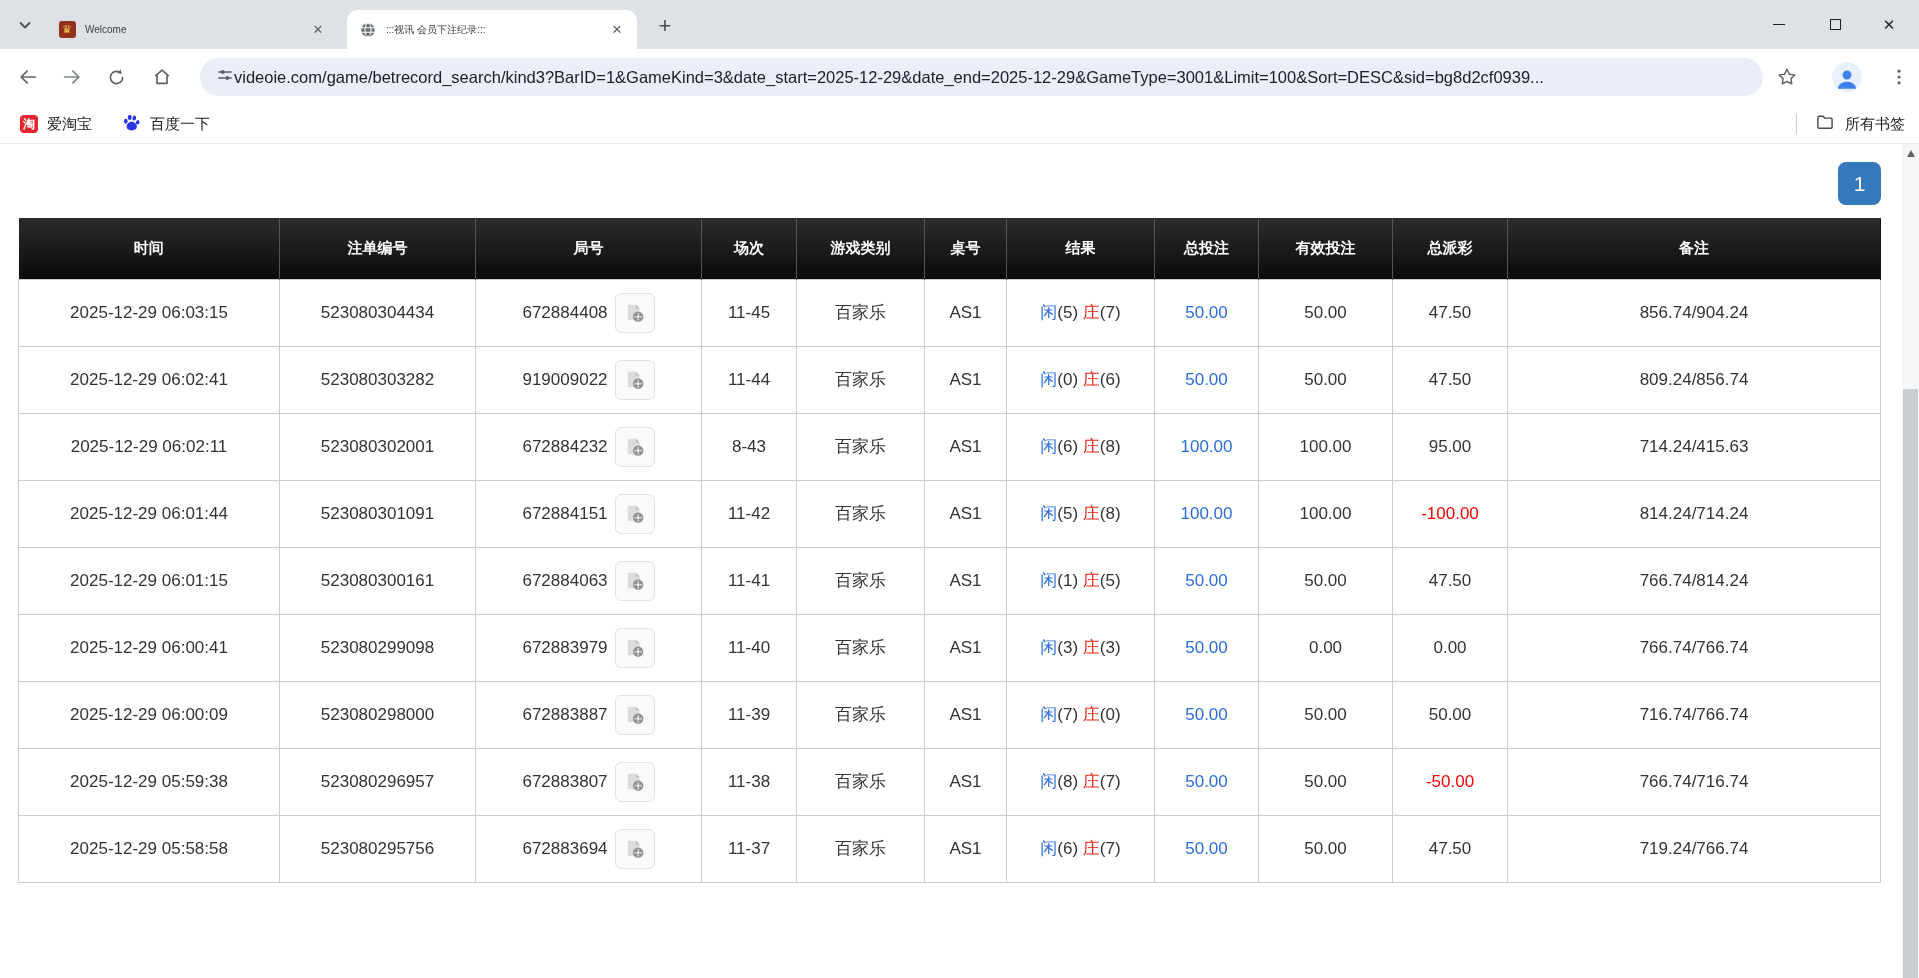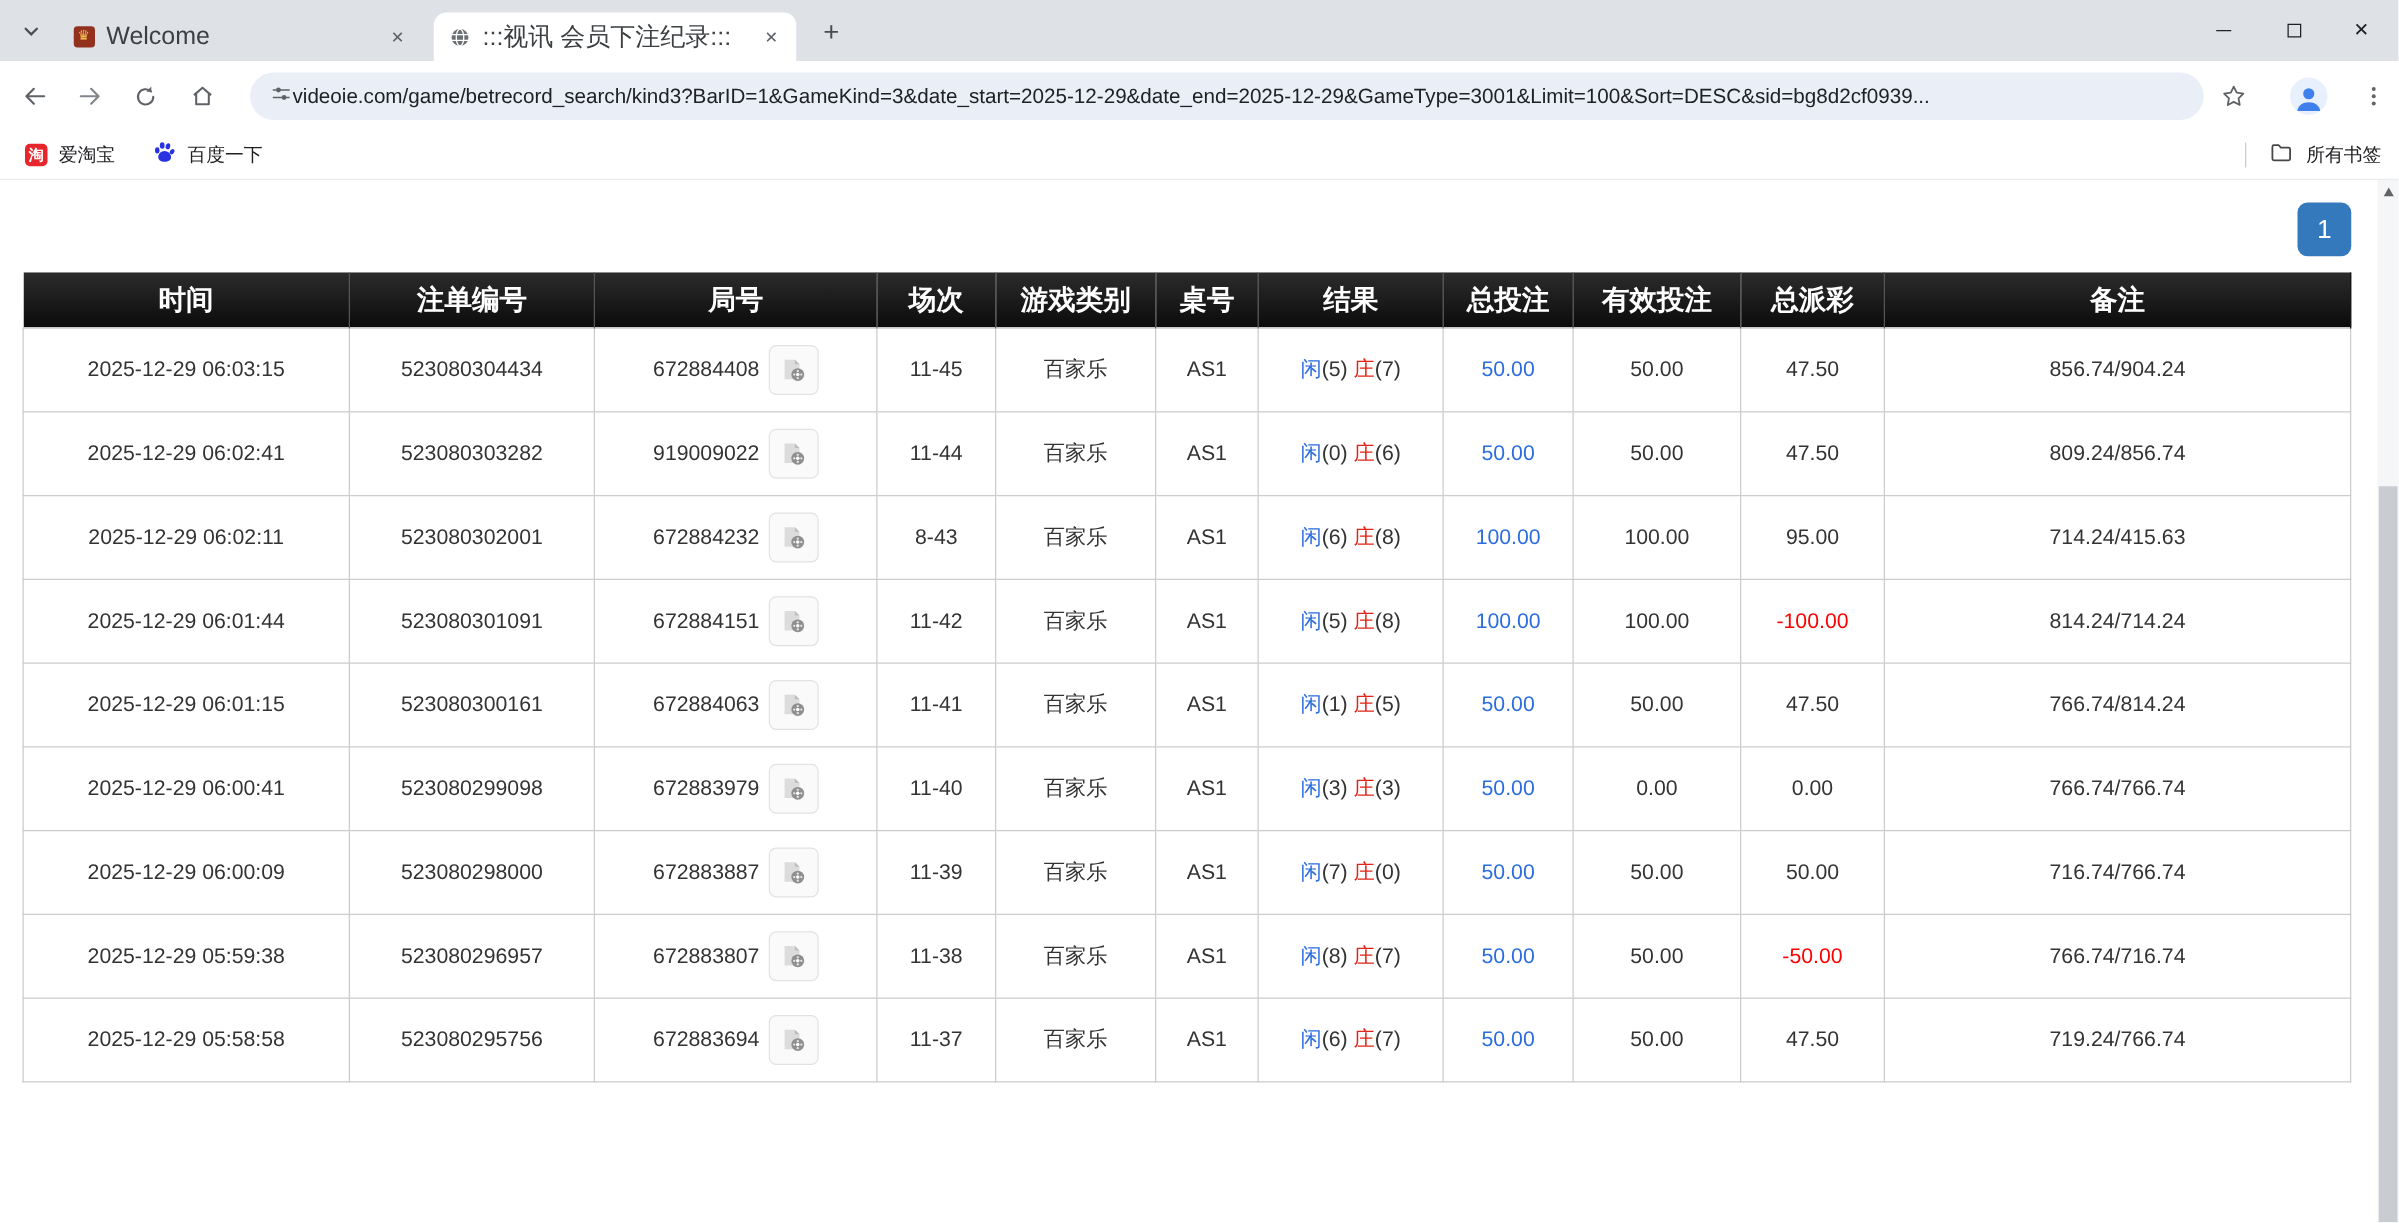--- a/index.html
+++ b/index.html
@@ -7,21 +7,21 @@
   .window { position:relative; width:1919px; height:978px; background:#fff; overflow:hidden; }
 
   
   .tabstrip { position:absolute; left:0; top:0; width:100%; height:49px; background:#dee1e6; }
   .tab-chevron { position:absolute; left:14px; top:14px; width:22px; height:22px; display:flex; align-items:center; justify-content:center; cursor:pointer; }
   .tab { position:absolute; top:10px; height:39px; display:flex; align-items:center; padding:0 10px 0 12px; border-radius:10px 10px 0 0; cursor:pointer; }
   .tab.inactive { left:46px; width:292px; }
   .tab.active { left:347px; width:290px; background:#fff; }
   .tab .favicon { width:18px; height:18px; margin-right:9px; flex:0 0 auto; display:flex; align-items:center; justify-content:center; }
   .casino-fav { width:17px; height:17px; border-radius:3px; background:#93311f; color:#f2c14e; font-size:11px; line-height:17px; text-align:center; }
-  .tab-title { flex:1; font-size:20px; color:#3c4043; white-space:nowrap; overflow:hidden; text-overflow:ellipsis; }
+  .tab-title { flex:1; font-size:10px; color:#3c4043; white-space:nowrap; overflow:hidden; text-overflow:ellipsis; }
   .tab-close { width:20px; height:20px; border-radius:50%; display:flex; align-items:center; justify-content:center; font-size:13px; color:#5f6368; margin-left:8px; cursor:pointer; }
   .newtab-btn { position:absolute; left:652px; top:13px; width:26px; height:26px; display:flex; align-items:center; justify-content:center; font-size:22px; color:#494c4f; cursor:pointer; }
   .win-btn { position:absolute; top:0; width:46px; height:49px; display:flex; align-items:center; justify-content:center; cursor:pointer; }
   .win-min { left:1756px; } .win-max { left:1812px; } .win-close { left:1866px; }
   .min-glyph { width:12px; height:0; border-top:1.4px solid #202124; }
   .max-glyph { width:11px; height:11px; border:1.4px solid #202124; }
   .close-glyph { font-size:15px; color:#202124; line-height:1; }
 
   
   .toolbar { position:absolute; left:0; top:49px; width:100%; height:56px; background:#fff; }
@@ -46,21 +46,21 @@
   .page-btn { position:absolute; left:1838px; top:18px; width:43px; height:43px; background:#3579bd; border-radius:8px; color:#fff; font-size:21px; display:flex; align-items:center; justify-content:center; cursor:pointer; }
 
   
   .scrollbar { position:absolute; right:0; top:0; width:17px; height:834px; background:#f4f6f7; }
   .scroll-up { position:absolute; top:6px; left:0; width:17px; display:flex; justify-content:center; cursor:pointer; }
   .tri-up { width:0; height:0; border-left:4.5px solid transparent; border-right:4.5px solid transparent; border-bottom:7px solid #636363; }
   .scroll-thumb { position:absolute; left:1px; right:1px; top:245px; bottom:0; background:#c9cdd2; cursor:pointer; }
 
   
   table.bet-table { position:absolute; left:18px; top:74px; width:1862px; border-collapse:collapse; table-layout:fixed; font-size:17px; color:#333; }
-  .bet-table th { background:linear-gradient(#2c2c2c,#0b0b0b); color:#fff; height:44px; font-weight:bold; font-size:22px; text-align:center; border-right:1px solid #555; }
+  .bet-table th { background:linear-gradient(#2c2c2c,#0b0b0b); color:#fff; height:61px; font-weight:bold; font-size:15px; text-align:center; border-right:1px solid #555; }
   .bet-table th:last-child { border-right:1px solid #141414;margin-top:20px; }
   .bet-table td { border:1px solid #ccc; height:67px; text-align:center; background:#fff; vertical-align:middle; }
   .bet-table tr.foot td { background:#999; color:#fff; border:2px solid #fff; height:46px; }
   .bet-table tr.foot td.cnt { font-weight:bold; }
   .round-wrap { display:inline-flex; align-items:center; gap:7px;text-align:center; }
   .vbtn { display:inline-flex; align-items:center; justify-content:center; width:40px; height:40px; background:#fafafa; border:1px solid #e2e2e2; border-radius:6px; cursor:pointer; }
   .p-lab { color:#2b6cdf; }
   .b-lab { color:#e02518; }
   .betlink { color:#2b6cdf; cursor:pointer; text-decoration:none; }
   .neg { color:#f00; }

